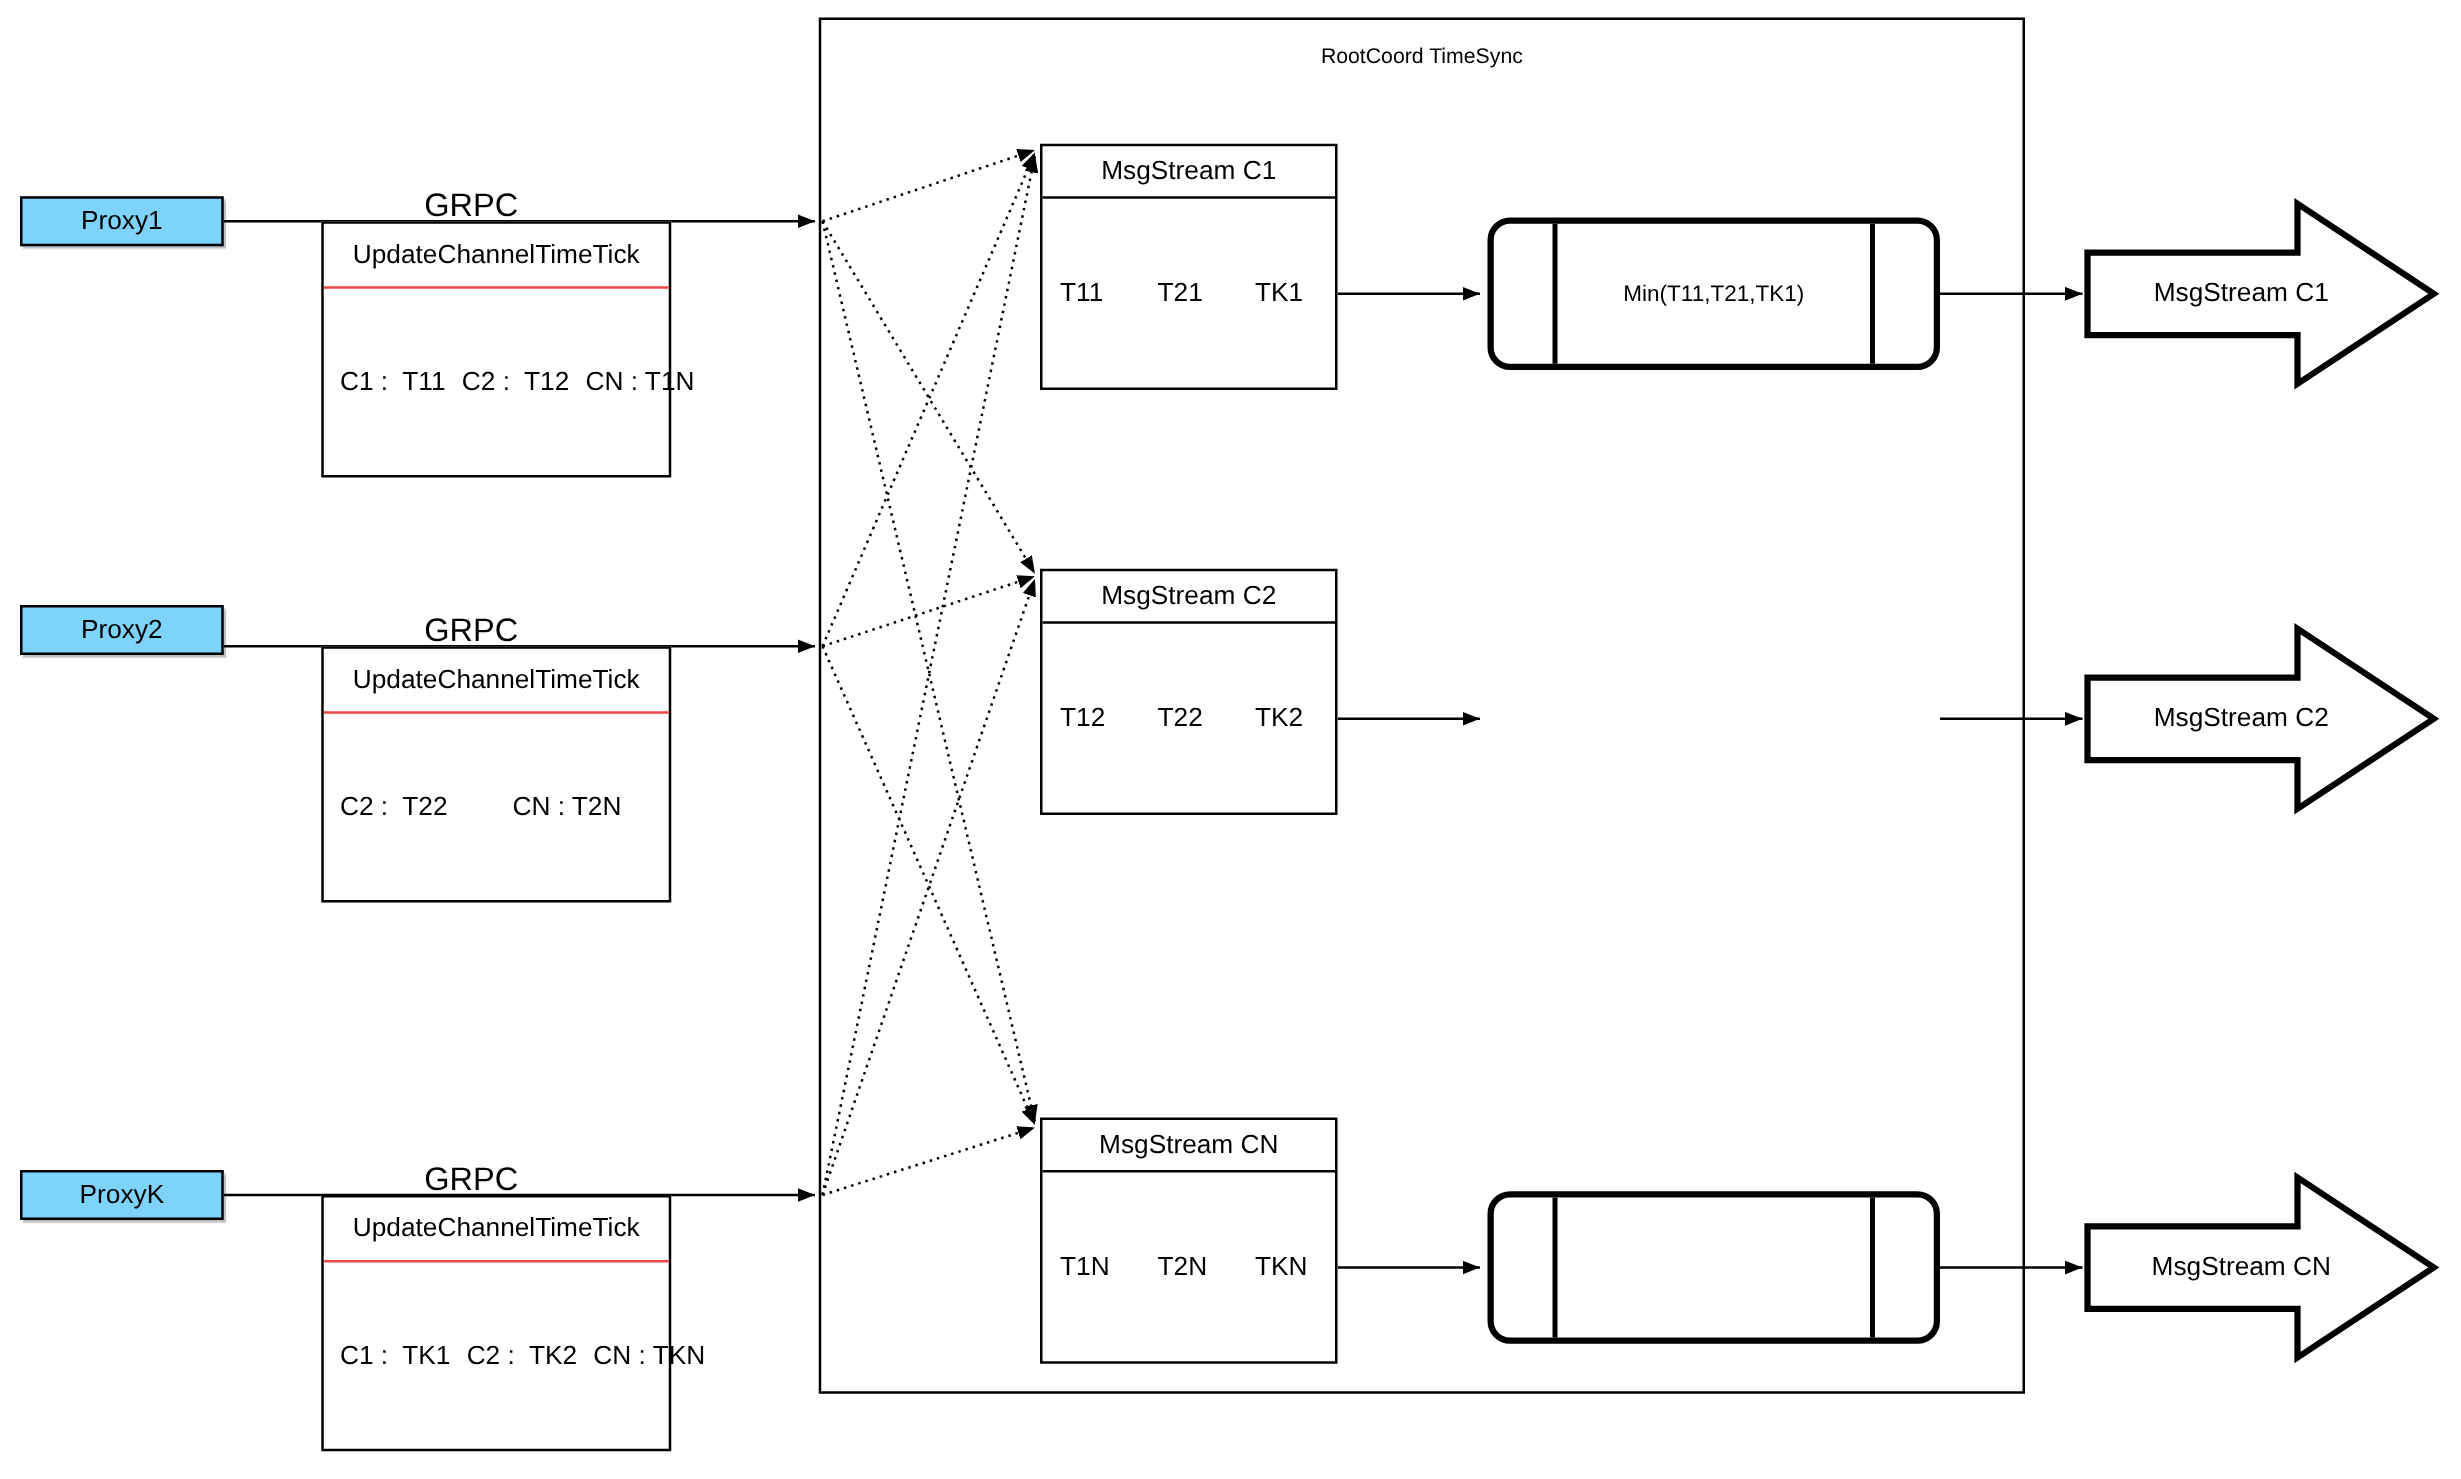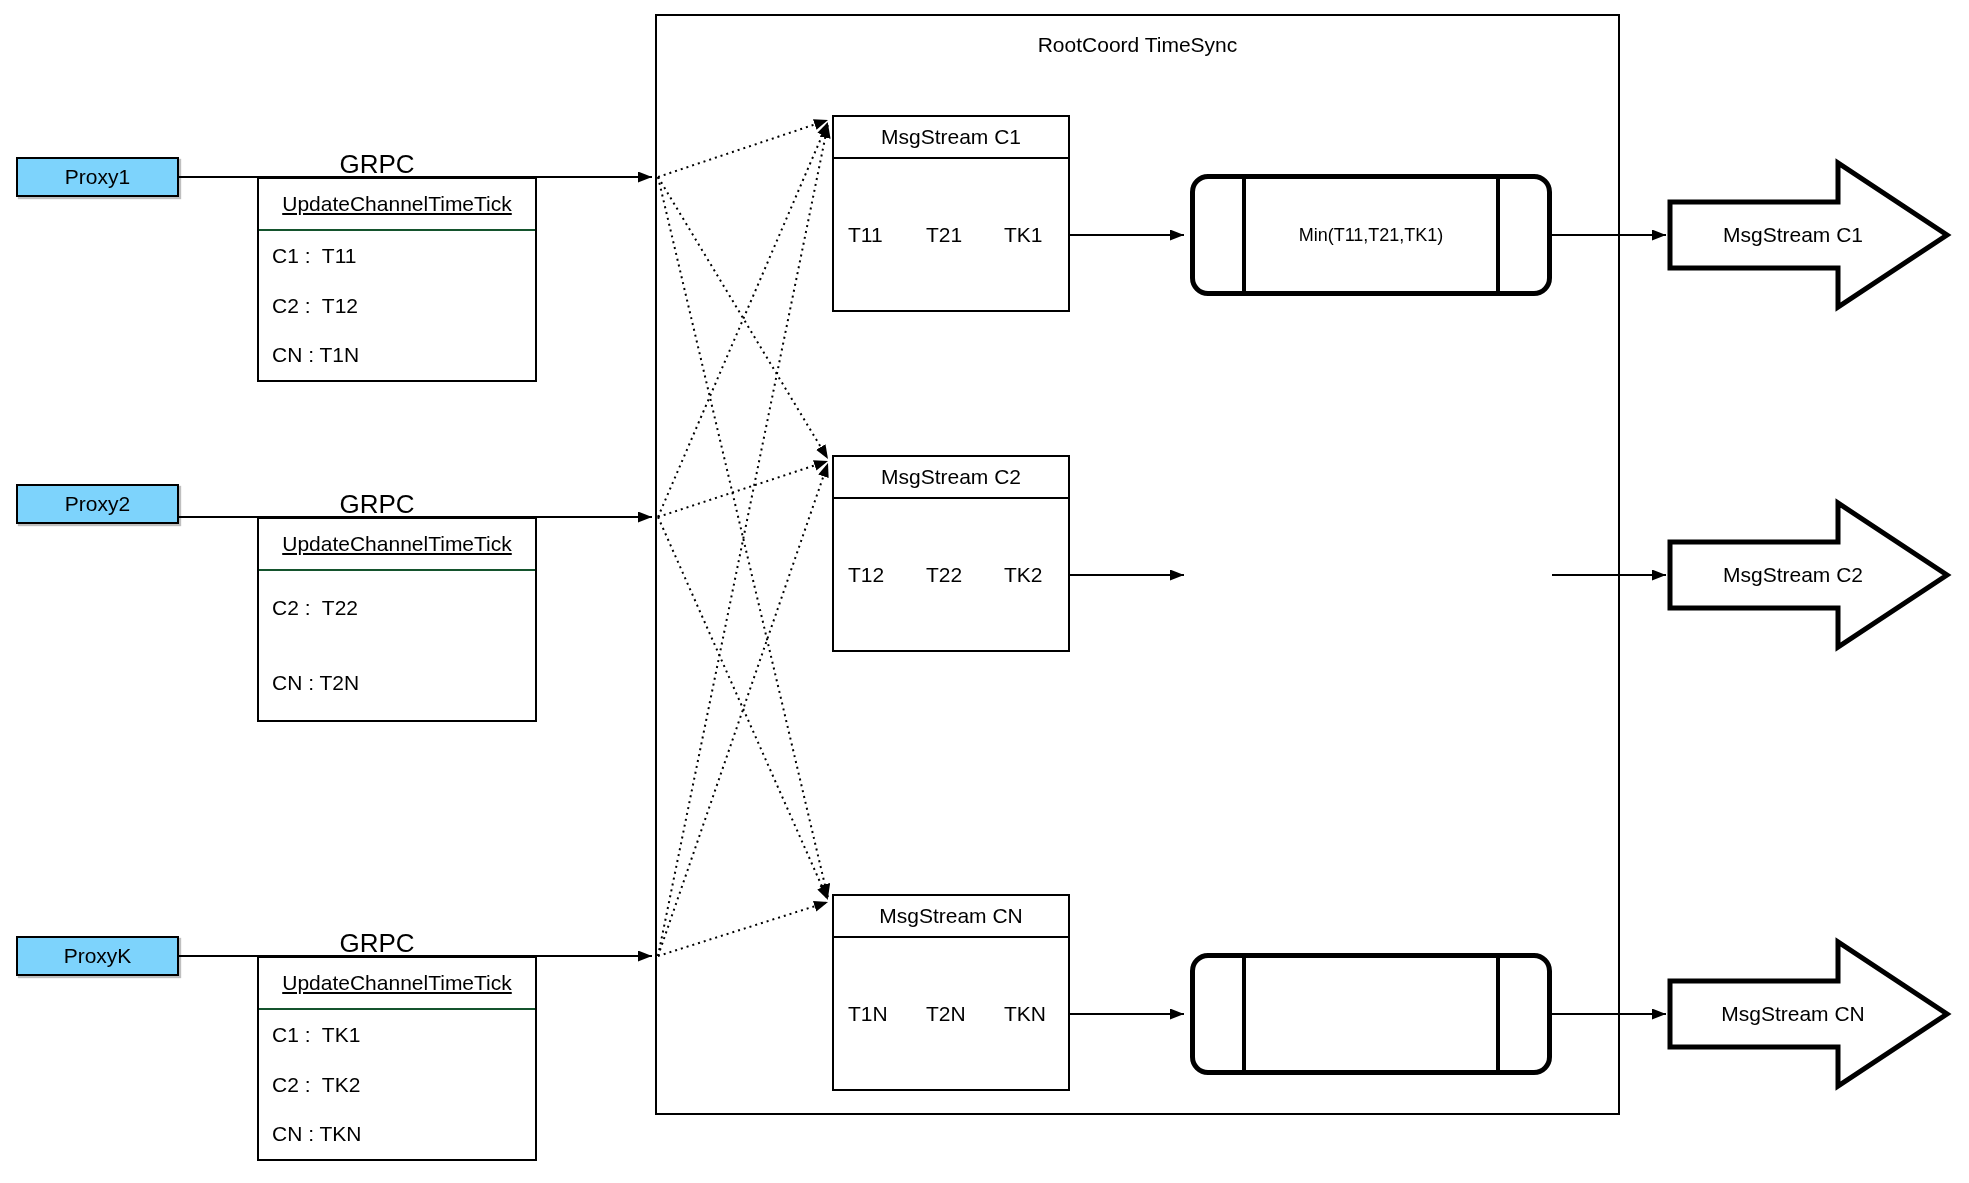--- a/index.html
+++ b/index.html
@@ -33,26 +33,25 @@
 
   
   .tick-table{
     width:280px;height:205px;
     border:2px solid #000;background:#fff;
     box-sizing:border-box;
     display:flex;flex-direction:column;
   }
   .tick-header{
     height:50px;flex:0 0 50px;
-    border-bottom:2px solid #14532d;
-    display:flex;align-items:center;justify-content:center;
-    font-size:21px;
-    text-decoration:underline;
-  }
-  .tick-rows{flex:1;display:flex;flex-direction:column;}
+    border-bottom:2px solid #ef4444;
+    display:flex;align-items:center;justify-content:center;
+    font-size:21px;
+  }
+  .tick-rows{flex:1;display:flex;}
   .tick-row{
     flex:1;display:flex;align-items:center;
     padding-left:13px;font-size:21px;white-space:pre;
   }
 
   
   .stream-table{
     width:238px;height:197px;
     border:2px solid #000;background:#fff;
     box-sizing:border-box;
@@ -94,21 +93,21 @@
 
   
   .rootcoord{
     left:655px;top:14px;width:965px;height:1101px;
     border:2px solid #000;background:transparent;
     box-sizing:border-box;
   }
   .rootcoord-title{
     left:655px;top:30px;width:965px;height:30px;
     display:flex;align-items:center;justify-content:center;
-    font-size:21px;
+    font-size:17px;
   }
 </style>
 </head>
 <body>
 
 <div id="canvas">
 
   <svg class="wires" width="1969" height="1183" viewBox="0 0 1969 1183">
     <defs>
       <marker id="ah" markerUnits="userSpaceOnUse" markerWidth="15" markerHeight="12" refX="14" refY="5.5" orient="auto">

